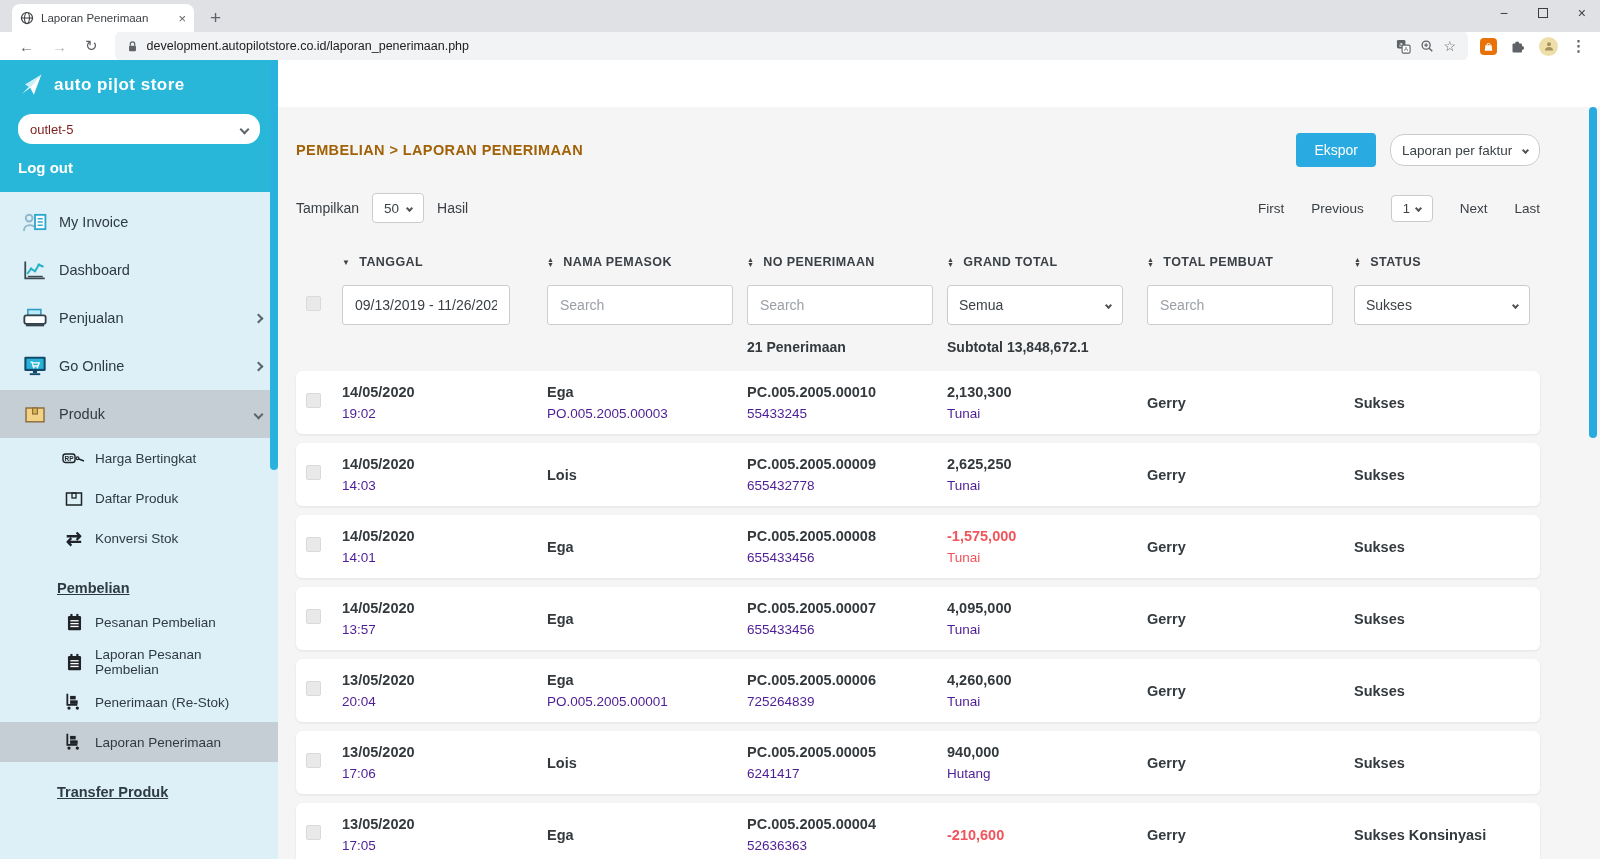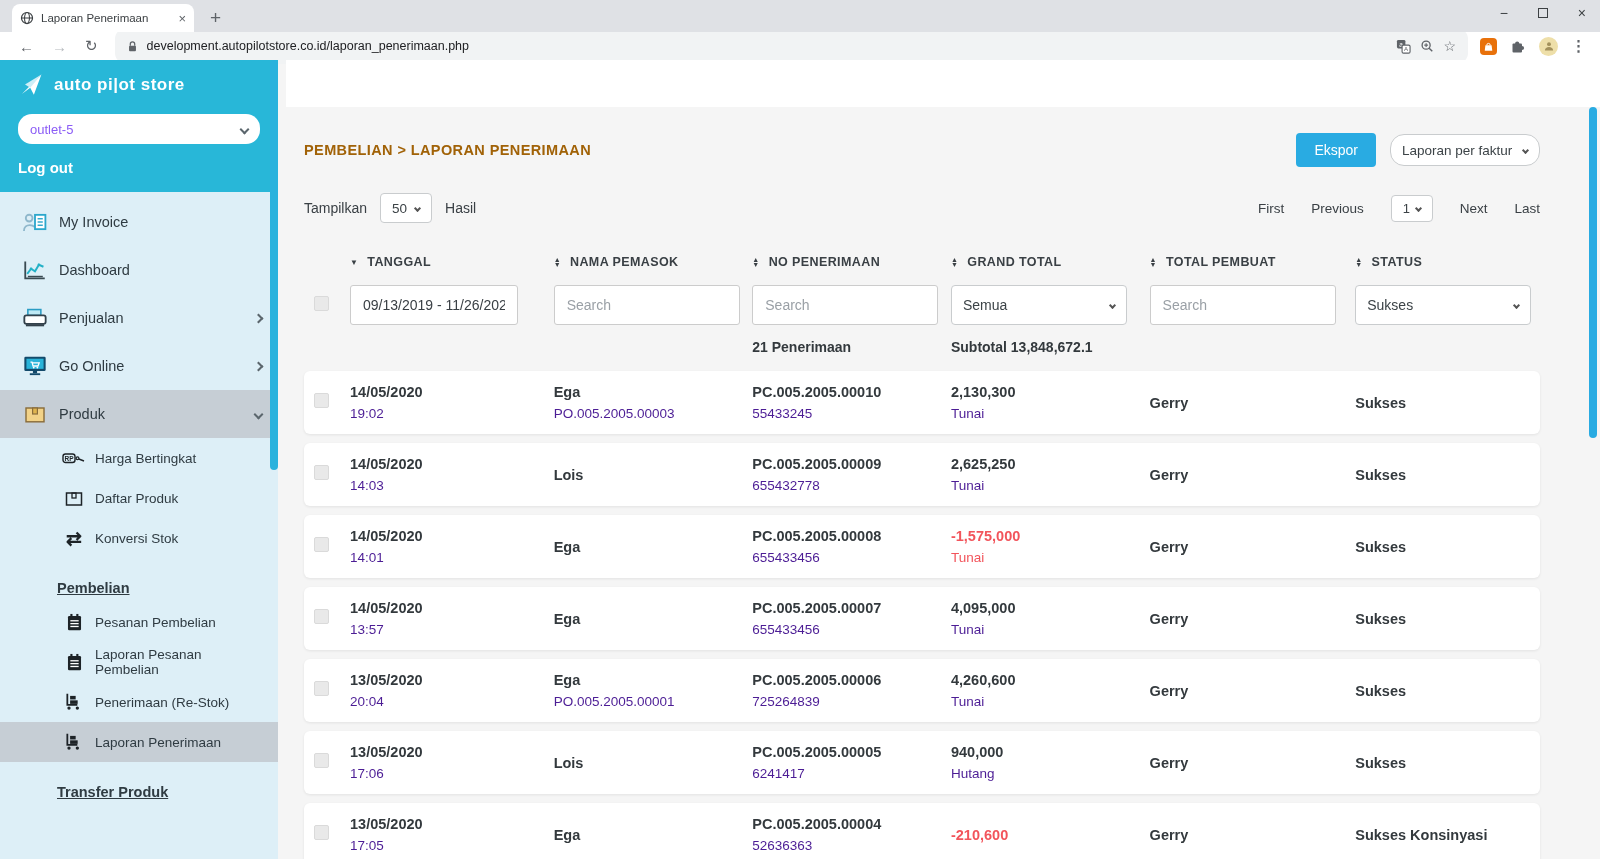--- a/index.html
+++ b/index.html
@@ -25,27 +25,27 @@
   .omnibox { flex:1; height:36px; background:#f1f3f4; border-radius:11px; display:flex; align-items:center;
              padding:0 12px; gap:9px; margin:0 8px; }
   .url { font-size:12.5px; color:#202124; flex:1; }
   .obx-ic { display:flex; align-items:center; color:#5f6368; }
   .star { font-size:14px; color:#5f6368; }
   .extrow { display:flex; align-items:center; gap:13px; padding:0 4px; }
   .bag { width:17px; height:17px; background:#e8710a; border-radius:4px; display:flex; align-items:center; justify-content:center; }
   .avatar { width:19px; height:19px; border-radius:50%; background:#eedfa9; display:flex; align-items:center; justify-content:center; }
   .kebab { font-size:15px; color:#5f6368; font-weight:bold; }
   
-  .app { display:flex; height:799px;gap:8px; }
+  .app { display:flex; height:799px; }
   .sidebar { width:278px; background:#ddeff7; position:relative; flex:0 0 278px; }
   .sb-head { background:#28b7d8; padding:12px 18px 16px 18px; }
   .brand { display:flex; align-items:center; gap:10px; }
   .brand-txt { color:#fff; font-size:17px; font-weight:bold; letter-spacing:.5px; }
   .outlet { margin-top:16px; height:30px; background:#fff; border-radius:14px; display:flex; align-items:center;
-            justify-content:space-between; padding:0 12px; font-size:13px; color:#8b5cf6; }
+            justify-content:space-between; padding:0 12px; font-size:13px; color:#7f1d1d; }
   .logout { margin-top:15px; color:#fff; font-weight:bold; font-size:15px; }
   .sb-scroll { position:absolute; right:0; top:0; width:8px; height:410px; background:#29b2dd; border-radius:4px; }
   .menu { padding-top:6px; }
   .mi { height:48px; display:flex; align-items:center; padding:0 16px 0 20px; gap:9px; color:#2f3b42; font-size:14.5px; }
   .mi .ic { width:30px; display:flex; justify-content:center; align-items:center; }
   .mi .lbl { flex:1; }
   .mi.active { background:#c6ced5; }
   .sub { height:40px; padding-left:62px; font-size:13.5px; }
   .sub .ic { width:24px; }
   .section { margin:22px 0 6px 0; padding-left:57px; font-weight:bold; font-size:14.5px;

